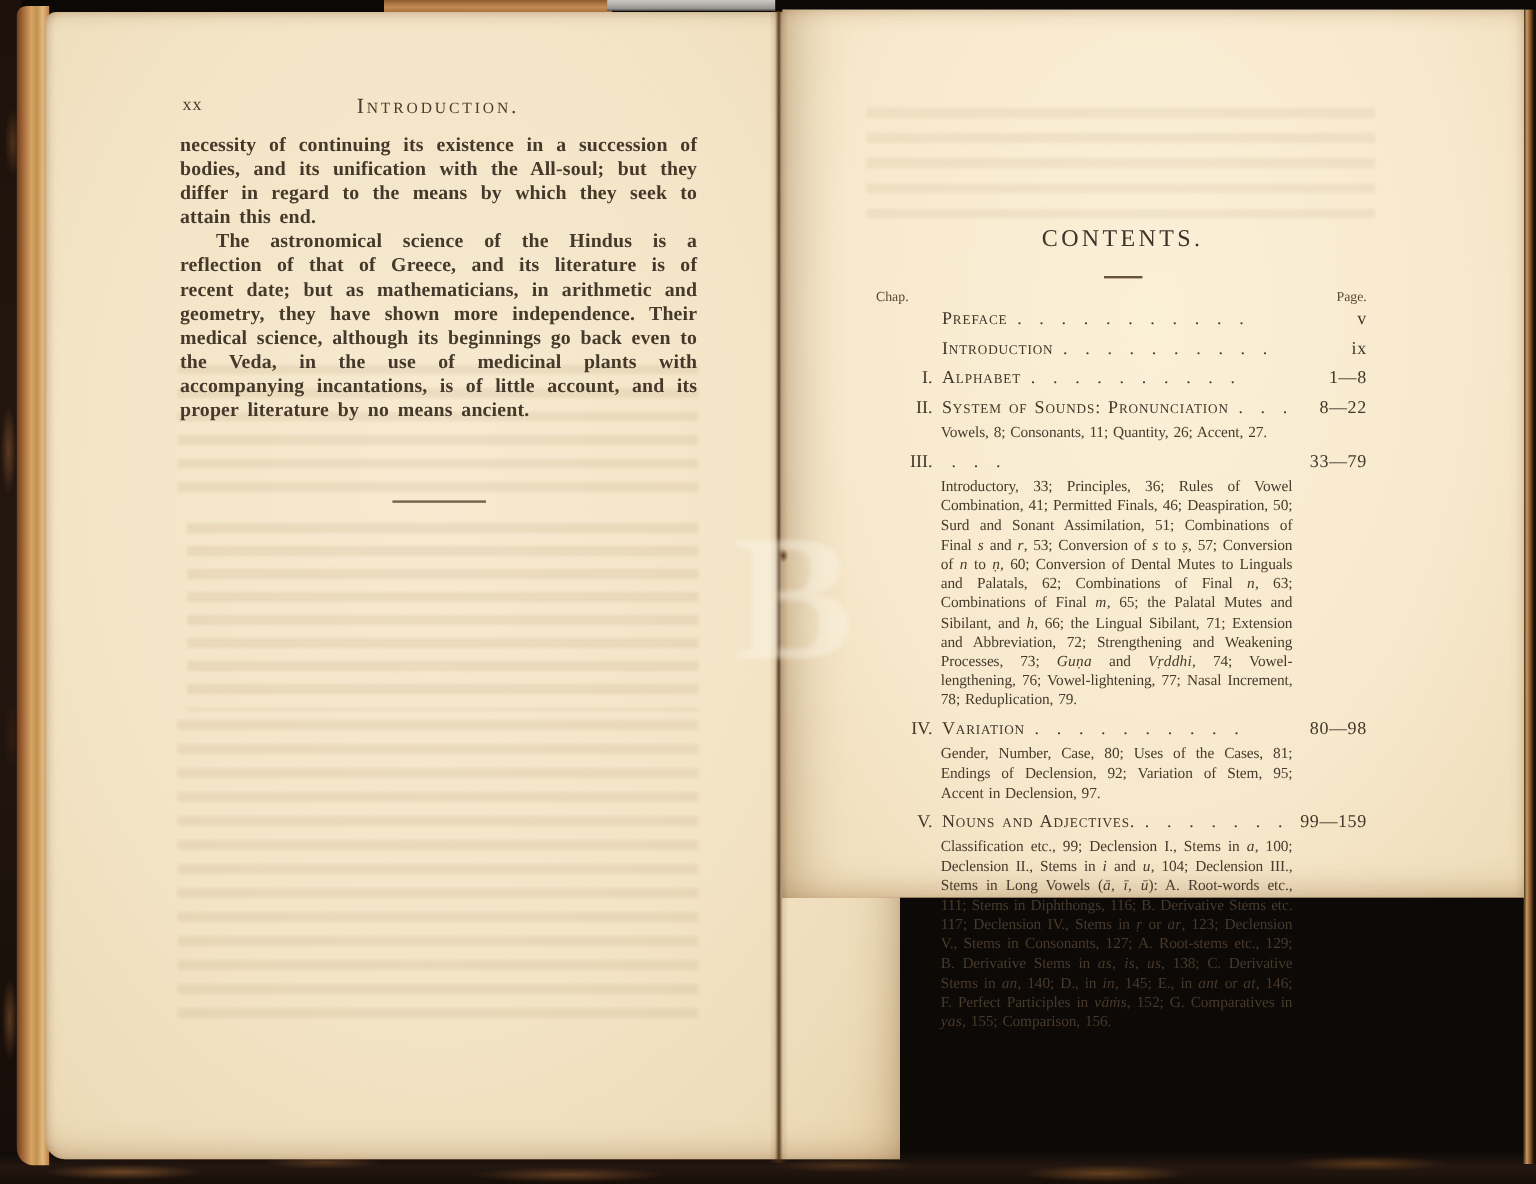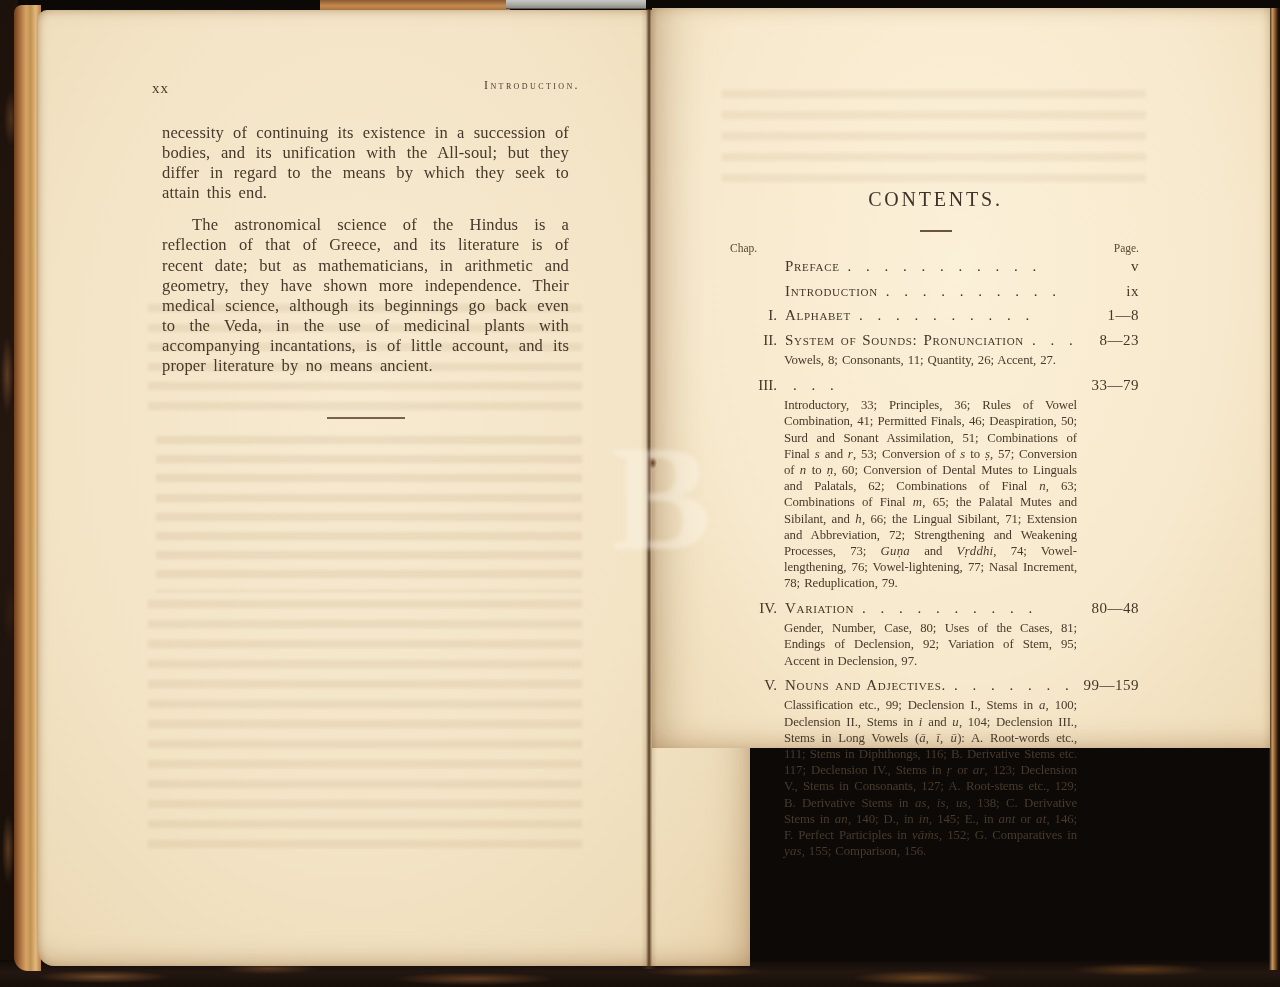--- a/index.html
+++ b/index.html
@@ -55,25 +55,25 @@
   .page-right{left:652px;top:8px;width:618px;height:740px;
      background:radial-gradient(ellipse at 50% 35%, #fbf0d8 0%, #f7e9cd 60%, #efddba 95%);
      box-shadow:inset 34px 0 44px -30px rgba(120,80,40,.45),
                 inset 0 -22px 30px -22px rgba(150,105,55,.45),
                 inset 0 10px 14px -10px rgba(160,112,60,.35),
                 inset -6px 0 10px -6px rgba(140,95,50,.35);}
 
   
   .lp-header{position:absolute;left:112px;top:68px;width:430px;height:20px;color:#4a3b2c;}
   .lp-pagenum{position:absolute;left:2px;top:2px;font-size:15px;letter-spacing:1px;}
-  .lp-running{display:block;text-align:right;font-variant-caps:small-caps;
-     font-size:12px;letter-spacing:2.4px;color:#4a3b2c;}
+  .lp-running{display:block;text-align:center;font-variant-caps:small-caps;
+     font-size:18px;letter-spacing:2.4px;color:#4a3b2c;}
   .lp-text{position:absolute;left:112px;top:101px;width:431px;}
-  .para{margin:12px;font-size:16.5px;line-height:20.1px;text-align:justify;
-     color:#46382a;word-spacing:3px;letter-spacing:.15px;}
+  .para{margin:0;font-size:16.5px;line-height:20.1px;text-align:justify;
+     color:#46382a;word-spacing:3px;letter-spacing:.15px;font-weight:bold;}
   .para.indented{text-indent:30px;}
   .end-rule{position:absolute;left:289px;top:407px;width:78px;height:2px;background:#55402e;opacity:.8;}
 
   
   .bleed{position:absolute;filter:blur(1.4px);opacity:.8;pointer-events:none;}
   .bleed-l1{left:110px;top:294px;width:434px;height:116px;
      background:repeating-linear-gradient(180deg, rgba(158,124,82,.15) 0px 8px, rgba(158,124,82,0) 8px 19.6px);}
   .bleed-l2{left:118px;top:426px;width:426px;height:156px;
      background:repeating-linear-gradient(180deg, rgba(158,124,82,.16) 0px 8px, rgba(158,124,82,0) 8px 19.2px);}
   .bleed-l3{left:110px;top:590px;width:434px;height:254px;
@@ -171,40 +171,40 @@
       <span class="toc-page">1—8</span>
     </div>
 
   </div>
 
   <div class="toc-entry">
     <div class="toc-main">
       <span class="toc-num">II.</span>
       <span class="toc-title">System of Sounds: Pronunciation</span>
       <span class="toc-leader">. . .</span>
-      <span class="toc-page">8—23</span>
+      <span class="toc-page">8—22</span>
     </div>
     <p class="toc-sub">Vowels, 8; Consonants, 11; Quantity, 26; Accent, 27.</p>
   </div>
 
   <div class="toc-entry">
     <div class="toc-main">
       <span class="toc-num">III.</span>
       <span class="toc-leader">. . .</span>
       <span class="toc-page">33—79</span>
     </div>
     <p class="toc-sub">Introductory, 33; Principles, 36; Rules of Vowel Combination, 41; Permitted Finals, 46; Deaspiration, 50; Surd and Sonant Assimilation, 51; Combinations of Final <i>s</i> and <i>r</i>, 53; Conversion of <i>s</i> to <i>ṣ</i>, 57; Conversion of <i>n</i> to <i>ṇ</i>, 60; Conversion of Dental Mutes to Linguals and Palatals, 62; Combinations of Final <i>n</i>, 63; Combinations of Final <i>m</i>, 65; the Palatal Mutes and Sibilant, and <i>h</i>, 66; the Lingual Sibilant, 71; Extension and Abbreviation, 72; Strengthening and Weakening Processes, 73; <i>Guṇa</i> and <i>Vṛddhi</i>, 74; Vowel-lengthening, 76; Vowel-lightening, 77; Nasal Increment, 78; Reduplication, 79.</p>
   </div>
 
   <div class="toc-entry">
     <div class="toc-main">
       <span class="toc-num">IV.</span>
       <span class="toc-title">Variation</span>
       <span class="toc-leader">. . . . . . . . . .</span>
-      <span class="toc-page">80—48</span>
+      <span class="toc-page">80—98</span>
     </div>
     <p class="toc-sub">Gender, Number, Case, 80; Uses of the Cases, 81; Endings of Declension, 92; Variation of Stem, 95; Accent in Declension, 97.</p>
   </div>
 
   <div class="toc-entry">
     <div class="toc-main">
       <span class="toc-num">V.</span>
       <span class="toc-title">Nouns and Adjectives.</span>
       <span class="toc-leader">. . . . . . .</span>
       <span class="toc-page">99—159</span>

